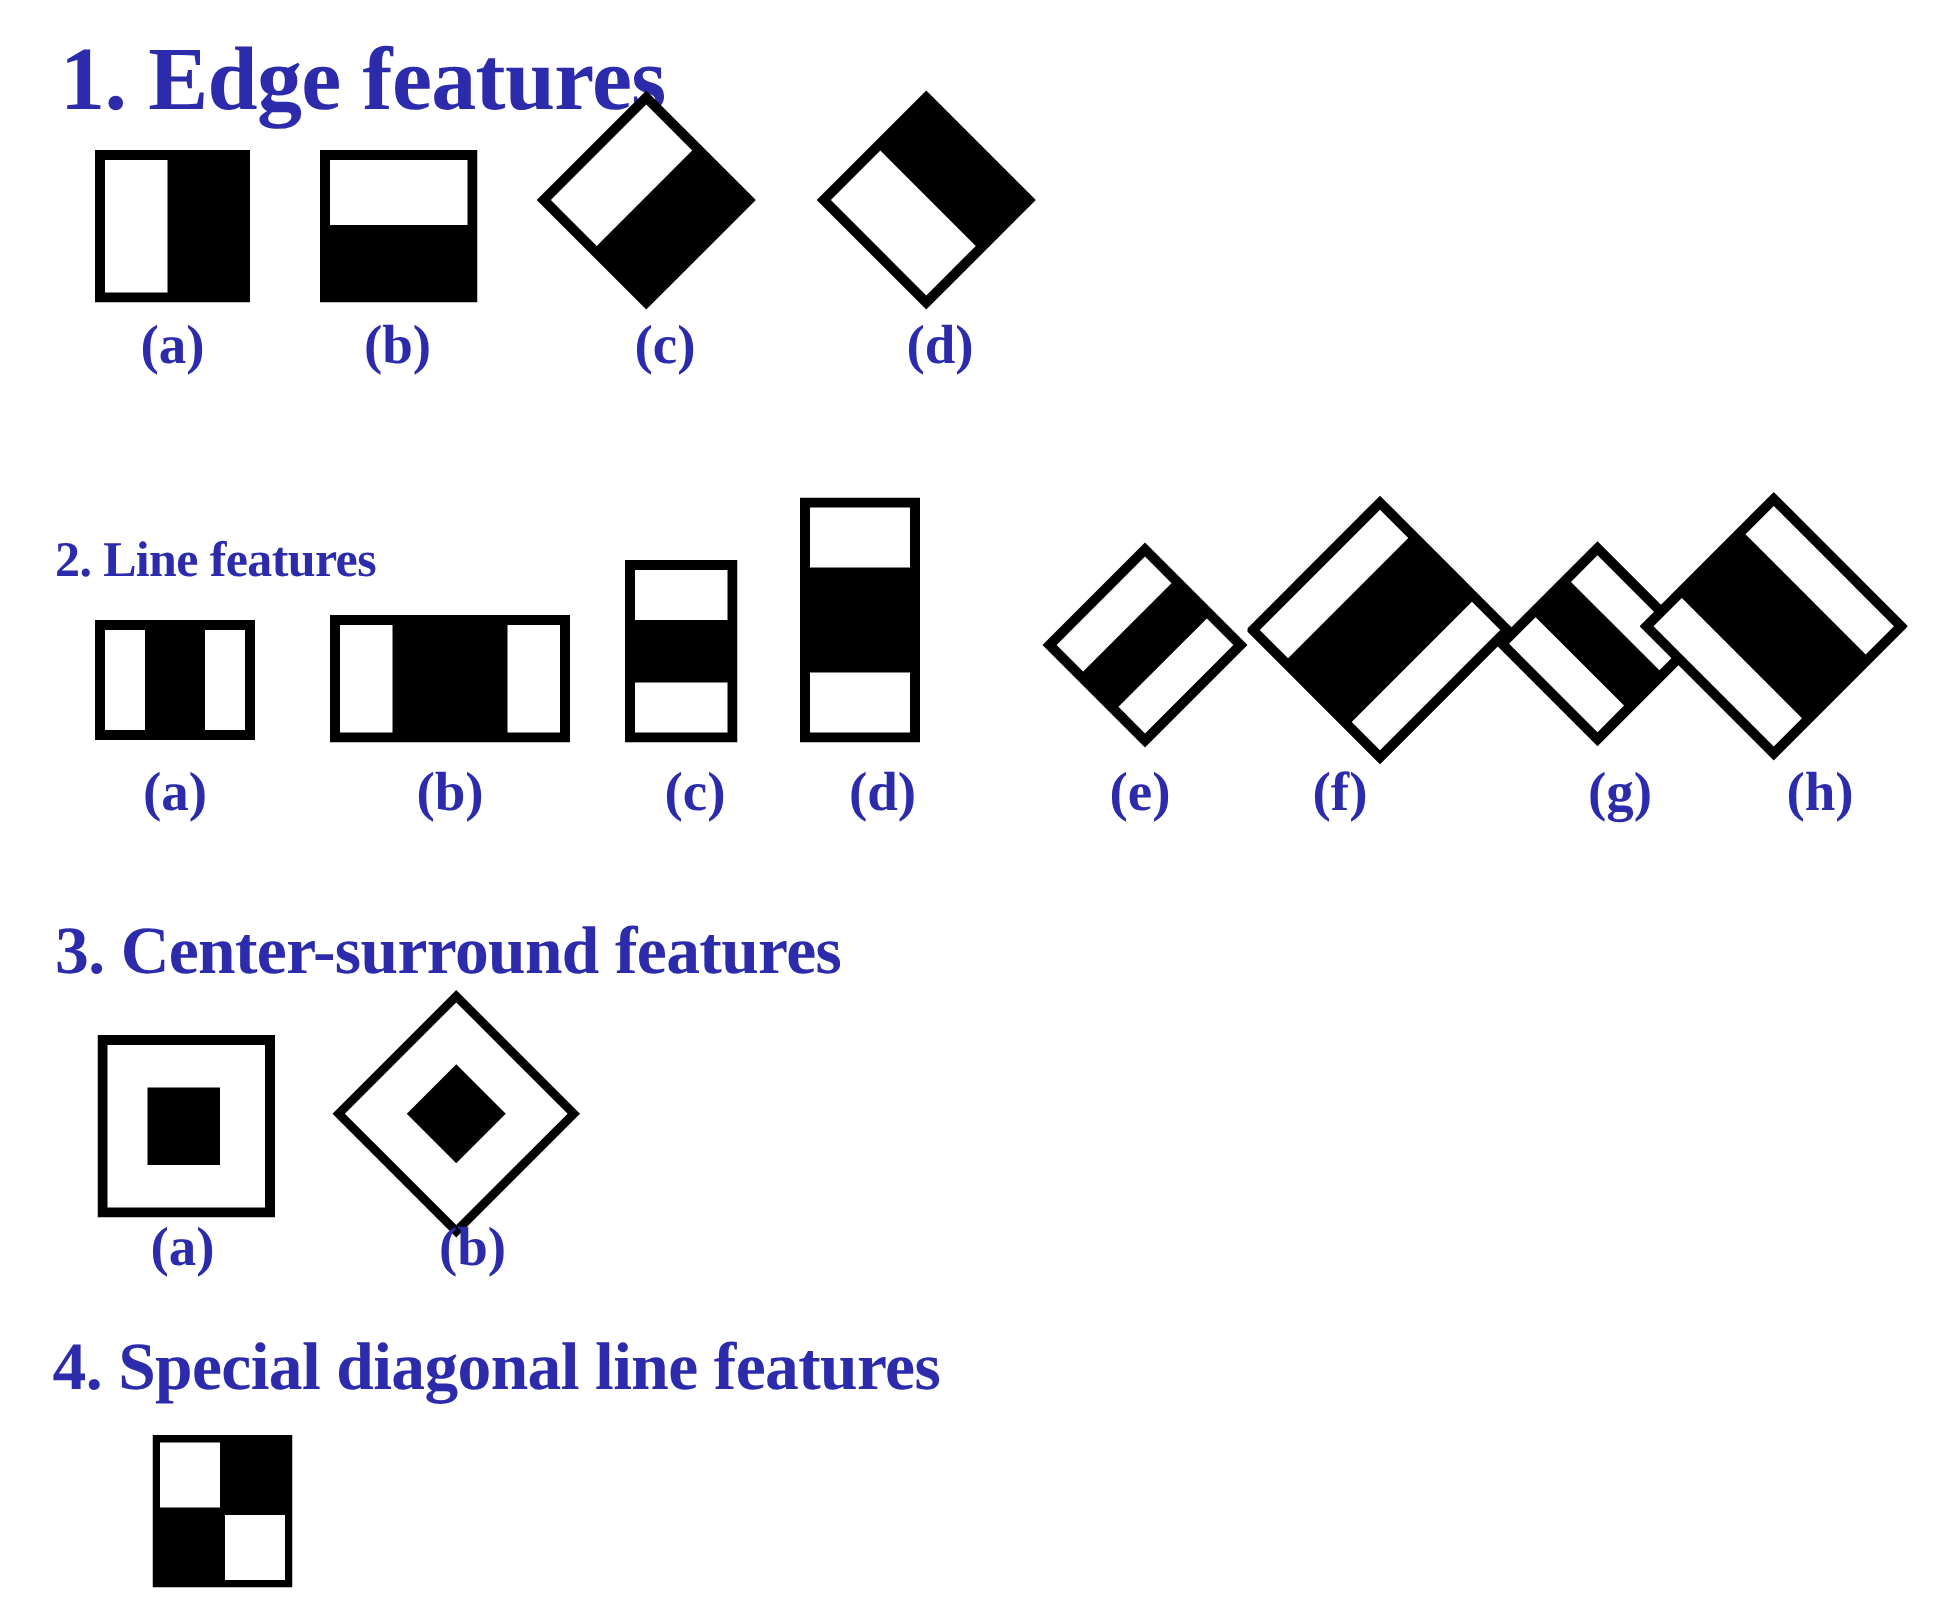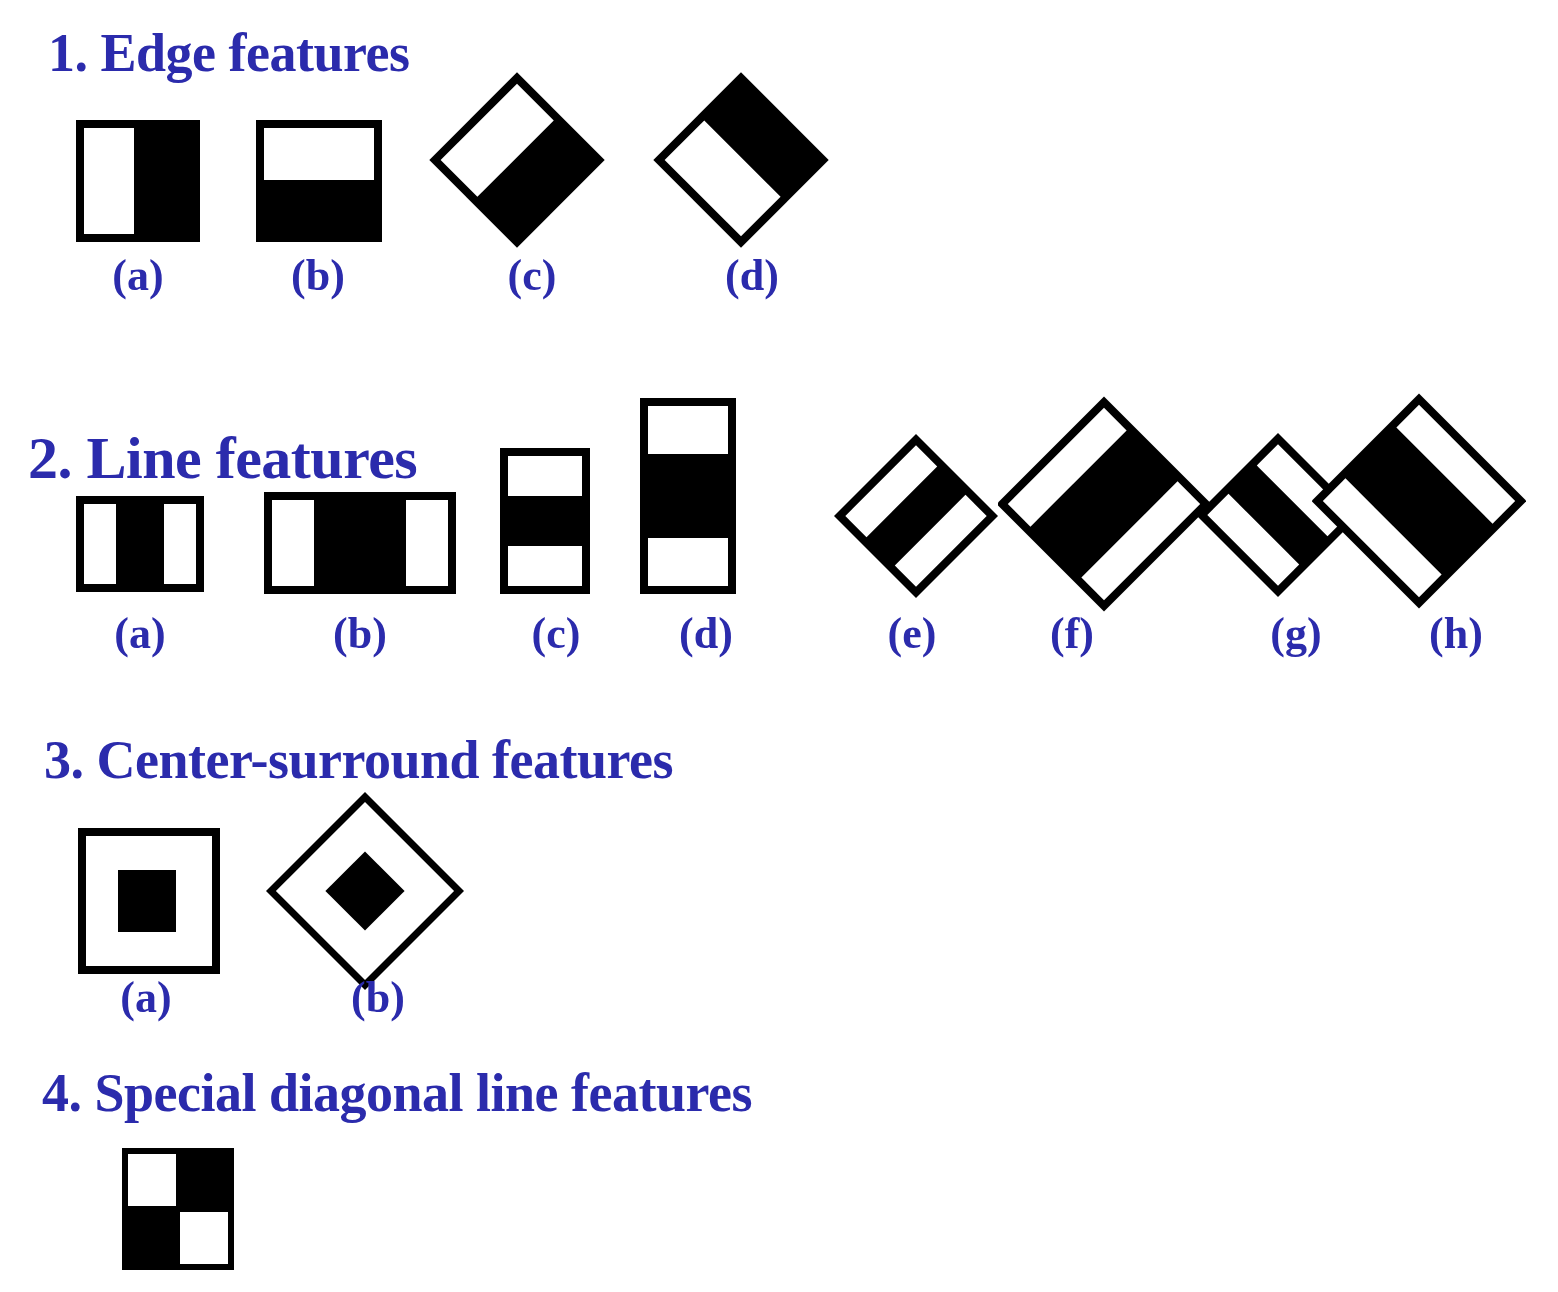--- a/index.html
+++ b/index.html
@@ -40,22 +40,22 @@
     white-space: nowrap;
     text-align: center;
   }
 
   .shape {
     position: absolute;
   }
   .shape svg { display: block; }
 
   
-  #title-1 { left: 48px;  top: 22px;  font-size: 54px; }
-  #title-2 { left: 28px;  top: 424px; font-size: 60px; }
+  #title-1 { left: 48px;  top: 22px;  font-size: 72px; }
+  #title-2 { left: 44px;  top: 424px; font-size: 40px; }
   #title-3 { left: 44px;  top: 718px; font-size: 54px; margin-top: 11px; }
   #title-4 { left: 42px;  top: 1062px; font-size: 54px; text-align: right; }
 
   
   #s1-a { left: 76px;  top: 120px; }
   #s1-b { left: 256px; top: 120px; }
   #s1-c { left: 428px; top: 70px;  }
   #s1-d { left: 652px; top: 70px;  }
 
   

